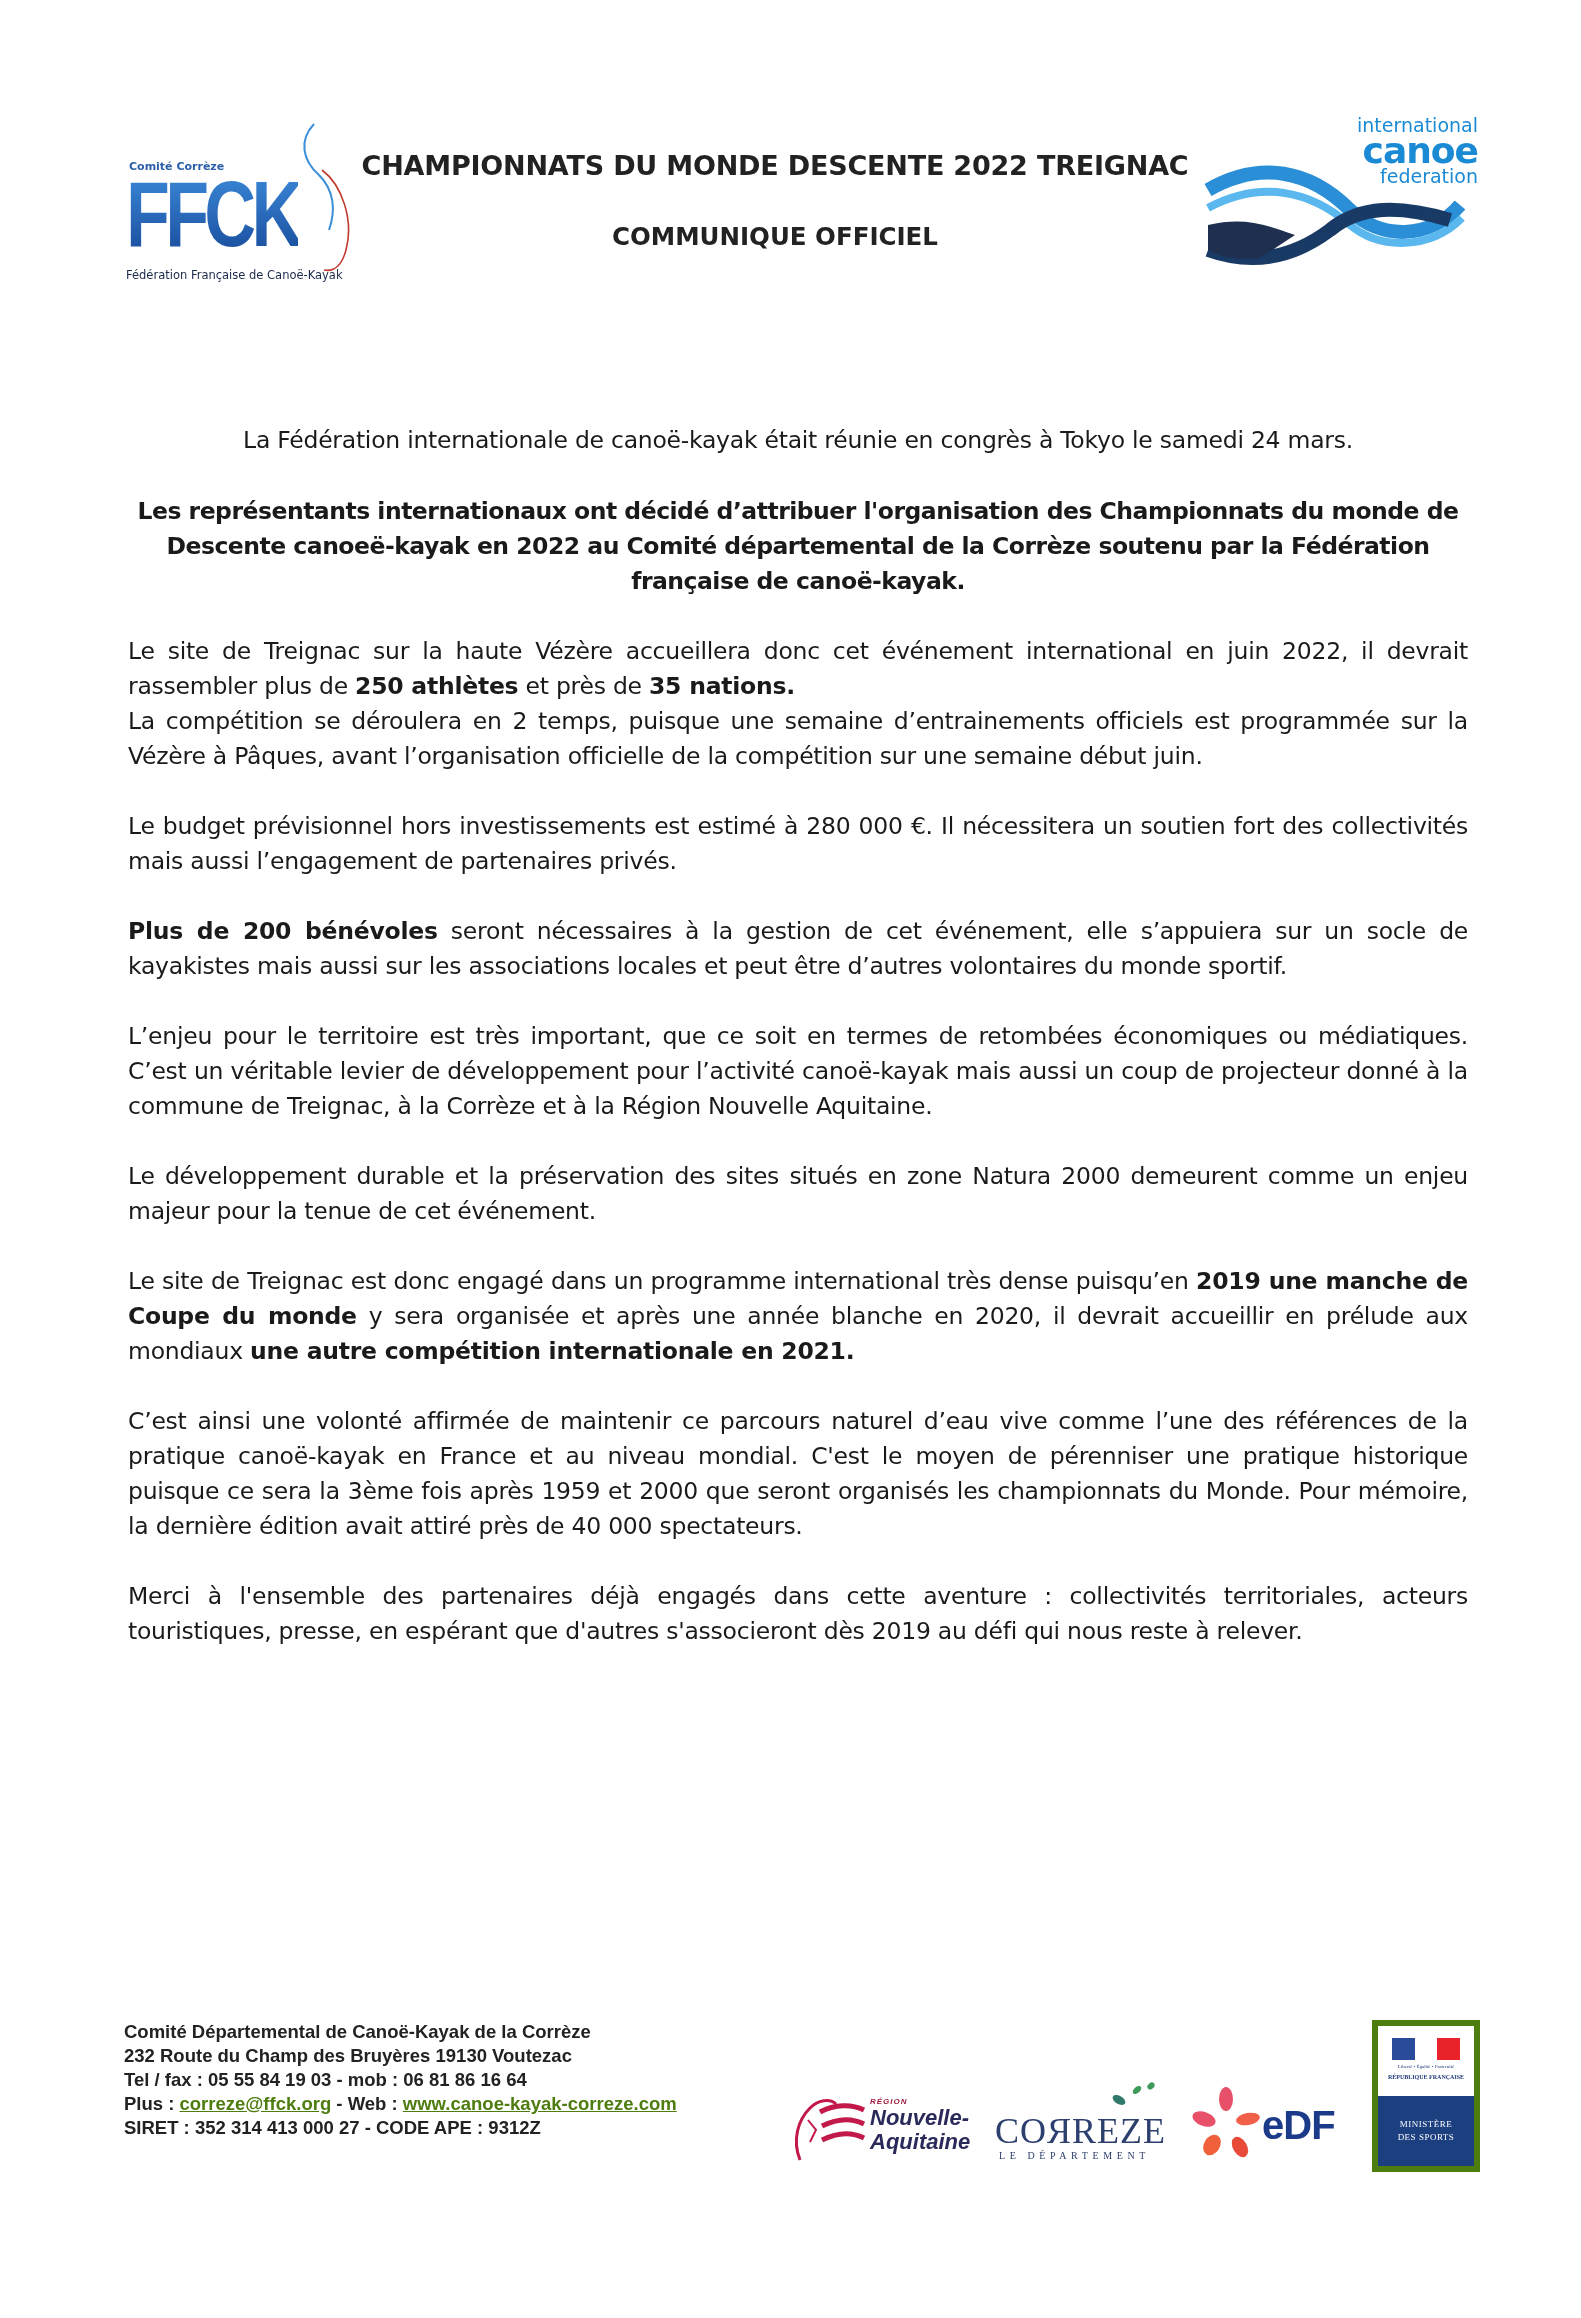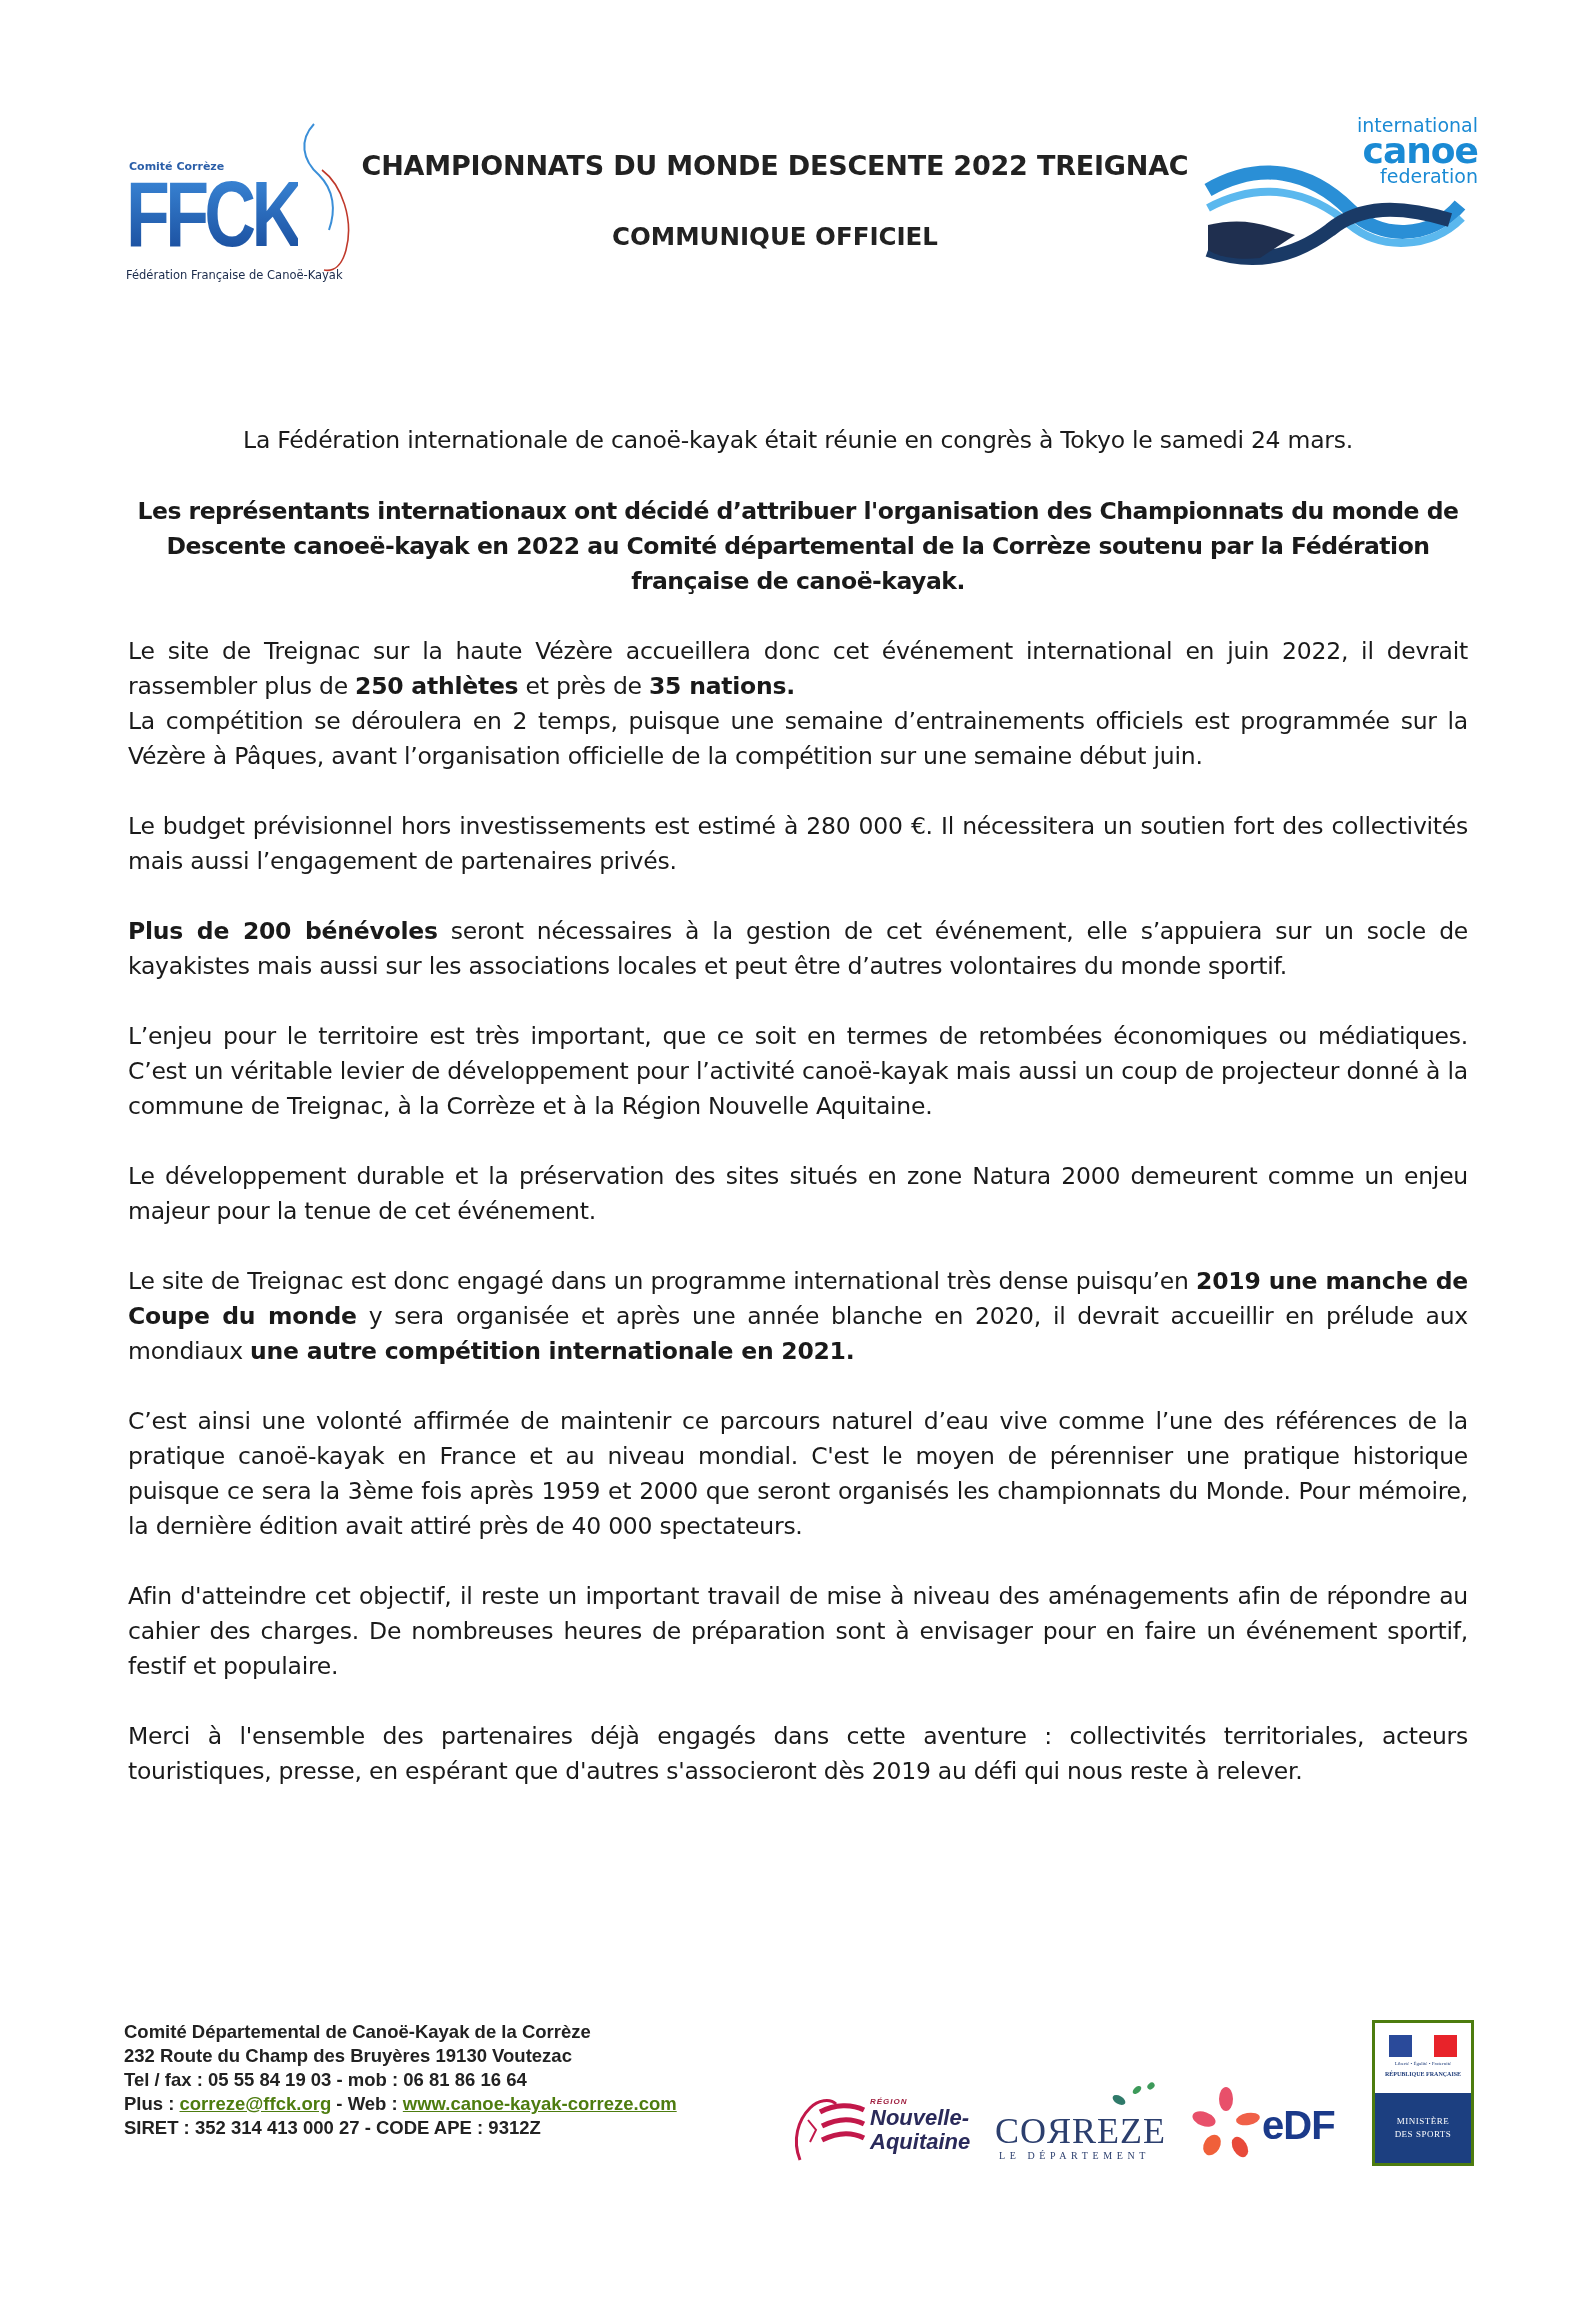--- a/index.html
+++ b/index.html
@@ -37,21 +37,21 @@
 
   .partner { position: absolute; }
   .na-logo { left: 790px; top: 2090px; width: 210px; height: 75px; }
   .na-text { position: absolute; left: 80px; top: 8px; font-family: "Liberation Sans", sans-serif; font-weight: bold; font-style: italic; color: #2a2a5a; font-size: 22px; line-height: 24px; }
   .na-text .small { font-size: 8px; display: block; line-height: 8px; color: #a02040; letter-spacing: 1px; }
   .correze-logo { left: 995px; top: 2080px; width: 200px; height: 85px; }
   .correze-word { position: absolute; left: 0; top: 30px; font-family: "Liberation Serif", serif; font-size: 36px; color: #2c3f6e; letter-spacing: 1px; }
   .correze-sub { position: absolute; left: 4px; top: 70px; font-family: "Liberation Serif", serif; font-size: 10px; letter-spacing: 4.6px; color: #2c3f6e; white-space: nowrap; }
   .edf-logo { left: 1190px; top: 2085px; width: 150px; height: 80px; }
   .edf-text { position: absolute; left: 72px; top: 18px; font-family: "Liberation Sans", sans-serif; font-weight: bold; font-size: 40px; color: #1b3a8a; letter-spacing: -1px; }
-  .ministere-logo { left: 1372px; top: 2020px; width: 96px; height: 140px; border: 3px solid #4d7c0f; background: #fff; }
+  .ministere-logo { left: 1372px; top: 2020px; width: 96px; height: 140px; border: 6px solid #4d7c0f; background: #fff; }
   .min-top { position: absolute; left: 0; top: 0; width: 96px; height: 70px; background: #fff; }
   .min-flag { position: absolute; left: 14px; top: 12px; width: 68px; height: 22px; display: flex; }
   .min-flag span { flex: 1; }
   .min-motto { position: absolute; left: 4px; top: 38px; width: 88px; text-align: center; font-family: "Liberation Serif", serif; font-size: 5px; color: #1c3a78; }
   .min-rf { position: absolute; left: 4px; top: 48px; width: 88px; text-align: center; font-family: "Liberation Serif", serif; font-size: 6px; font-weight: bold; color: #1c3a78; }
   .min-bottom { position: absolute; left: 0; top: 70px; width: 96px; height: 70px; background: #1c3f80; color: #fff; font-family: "Liberation Serif", serif; font-size: 9px; text-align: center; padding-top: 22px; box-sizing: border-box; line-height: 13px; letter-spacing: 0.5px; }
 </style>
 </head>
 <body>
 
@@ -94,21 +94,20 @@
   <p><b>Plus de 200 bénévoles</b><span> seront nécessaires à la gestion de cet événement, elle s’appuiera sur un socle de kayakistes mais aussi sur les associations locales et peut être d’autres volontaires du monde sportif.</span></p>
 
   <p>L’enjeu pour le territoire est très important, que ce soit en termes de retombées économiques ou médiatiques. C’est un véritable levier de développement pour l’activité canoë-kayak mais aussi un coup de projecteur donné à la commune de Treignac, à la Corrèze et à la Région Nouvelle Aquitaine.</p>
 
   <p>Le développement durable et la préservation des sites situés en zone Natura 2000 demeurent comme un enjeu majeur pour la tenue de cet événement.</p>
 
   <p><span>Le site de Treignac est donc engagé dans un programme international très dense puisqu’en </span><b>2019 une manche de Coupe du monde</b><span> y sera organisée et après une année blanche en 2020, il devrait accueillir en prélude aux mondiaux </span><b>une autre compétition internationale en 2021.</b></p>
 
   <p>C’est ainsi une volonté affirmée de maintenir ce parcours naturel d’eau vive comme l’une des références de la pratique canoë-kayak en France et au niveau mondial. C'est le moyen de pérenniser une pratique historique puisque ce sera la 3ème fois après 1959 et 2000 que seront organisés les championnats du Monde. Pour mémoire, la dernière édition avait attiré près de 40 000 spectateurs.</p>
 
-  <p>Afin d'atteindre cet objectif, il reste un important travail de mise à niveau des aménagements afin de répondre au cahier des charges. De nombreuses heures de préparation sont à envisager pour en faire un événement sportif, festif et populaire.</p>
 
   <p>Merci à l'ensemble des partenaires déjà engagés dans cette aventure : collectivités territoriales, acteurs touristiques, presse, en espérant que d'autres s'associeront dès 2019 au défi qui nous reste à relever.</p>
 </div>
 
 <div class="footer-contact">
   <span class="line">Comité Départemental de Canoë-Kayak de la Corrèze</span>
   <span class="line">232 Route du Champ des Bruyères 19130 Voutezac</span>
   <span class="line">Tel / fax : 05 55 84 19 03 -  mob : 06 81 86 16 64</span>
   <span class="line"><span>Plus : </span><a>correze@ffck.org</a><span> - Web : </span><a>www.canoe-kayak-correze.com</a></span>
   <span class="line">SIRET : 352 314 413 000 27 - CODE APE : 9312Z</span>

